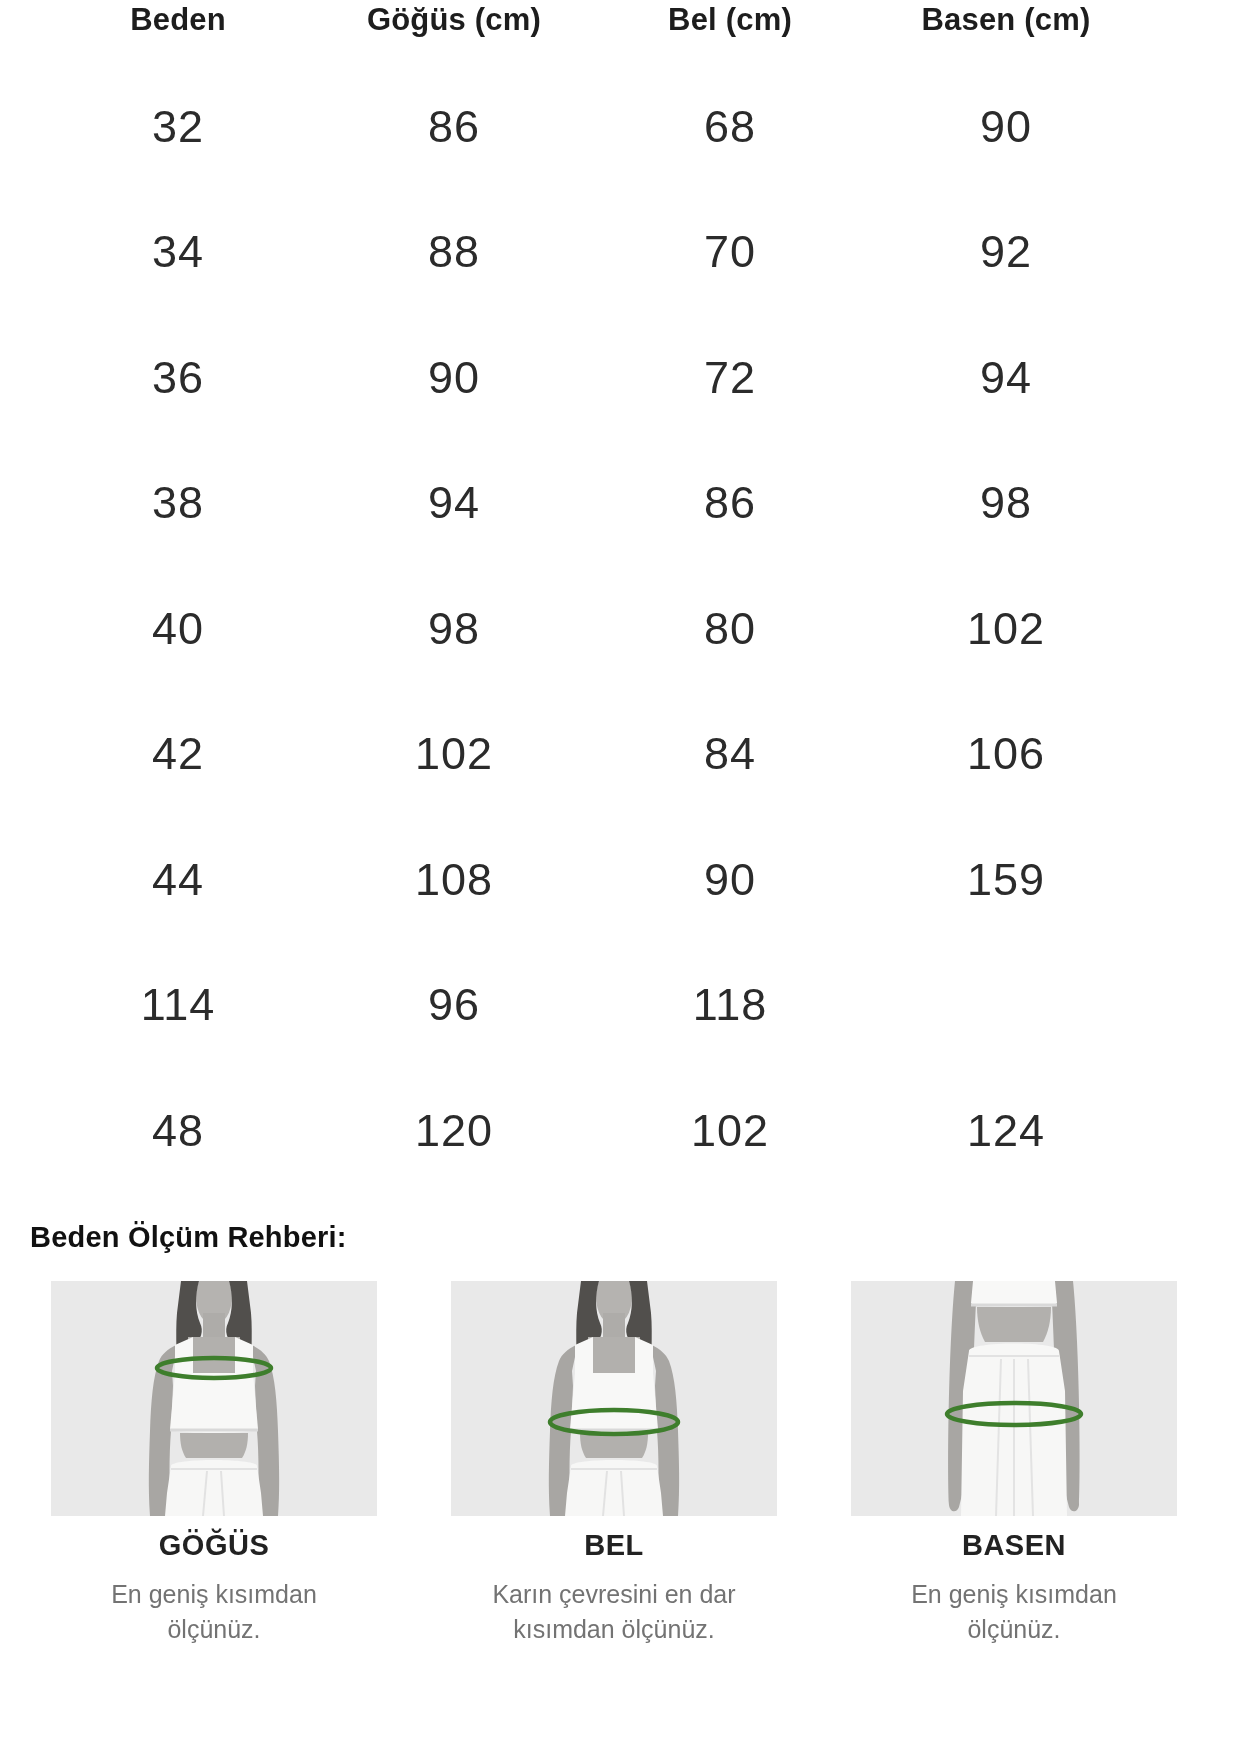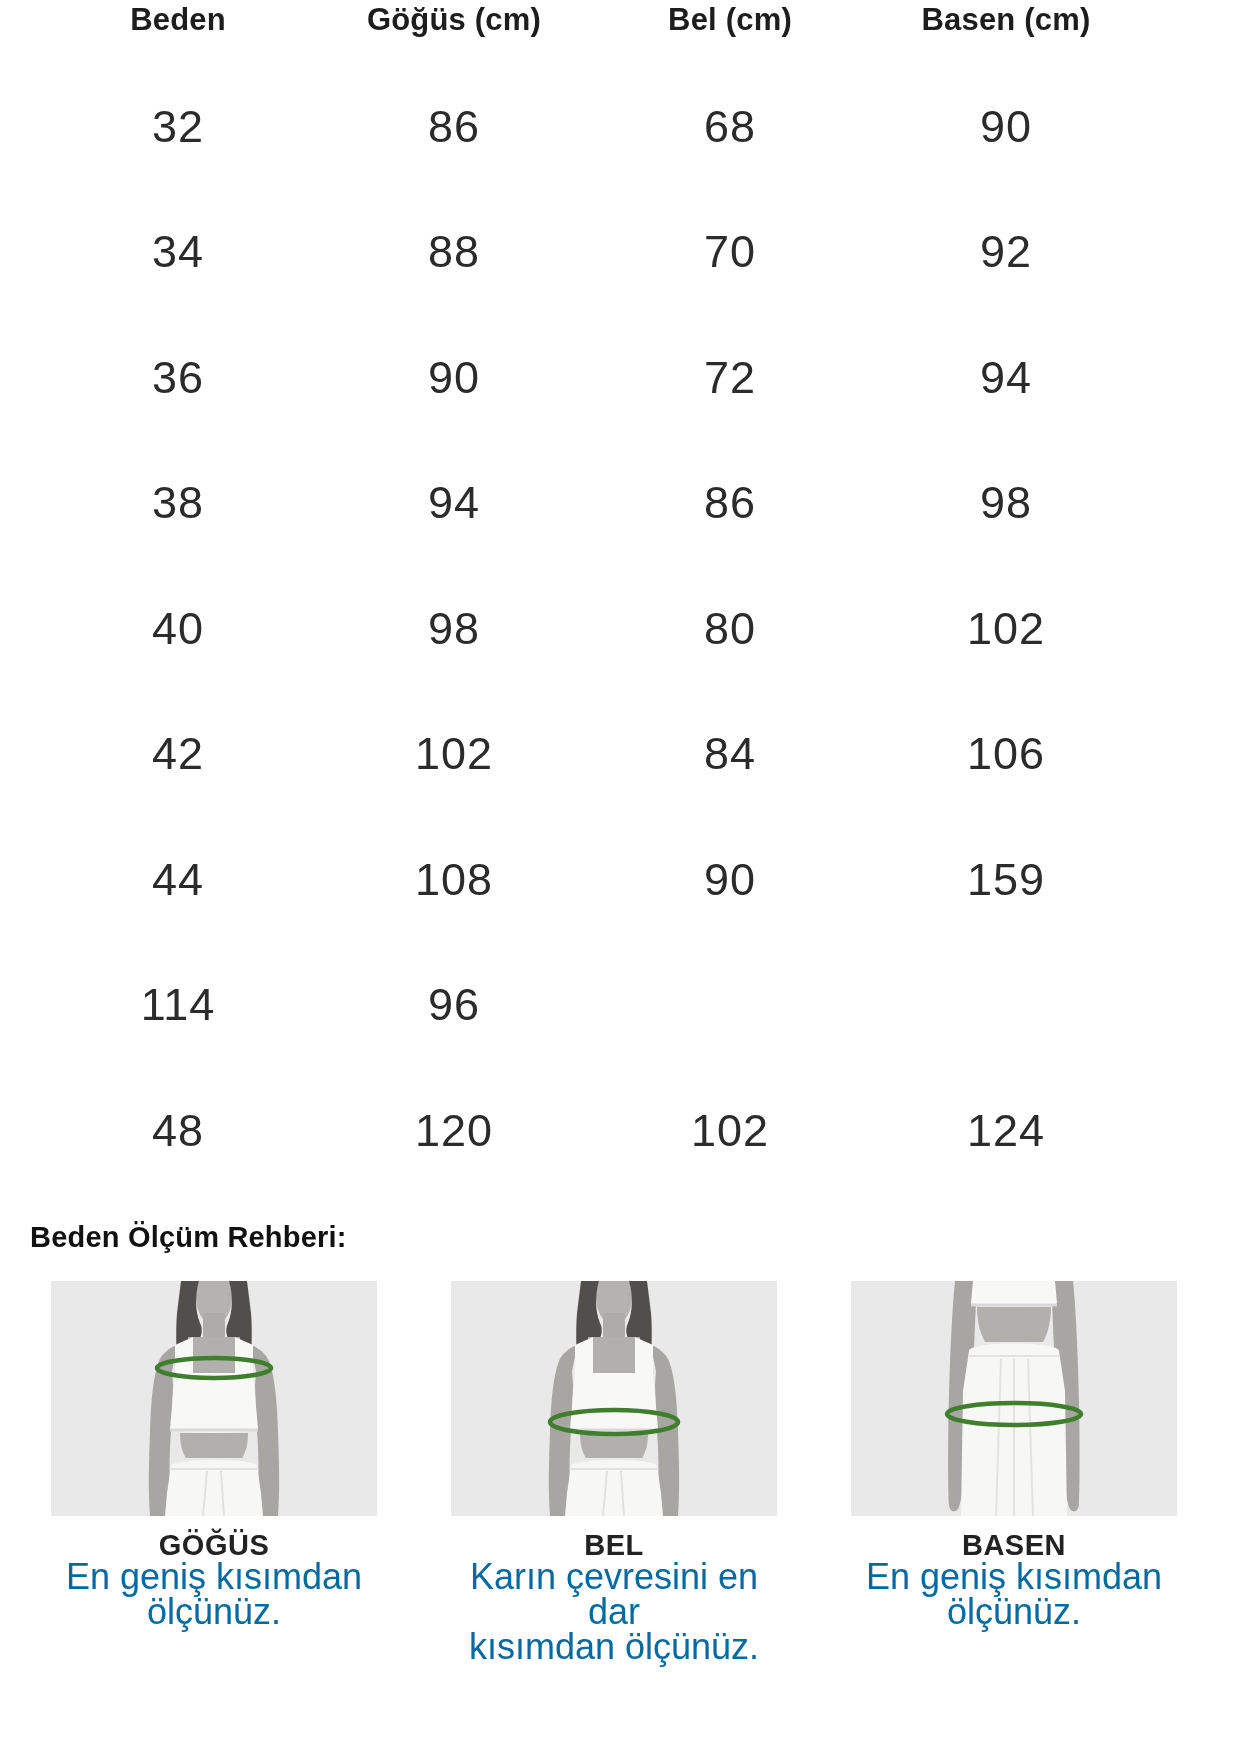--- a/index.html
+++ b/index.html
@@ -28,22 +28,22 @@
   }
   .cards { margin:27px 0 0 51px; display:flex; gap:74px; }
   .card { width:326px; }
   .photo { width:326px; height:235px; overflow:hidden; background:#e9e9e9; }
   .photo svg { display:block; width:326px; height:235px; }
   .card-label {
       margin-top:15px; text-align:center; font-size:29px; line-height:28px;
       font-weight:700; color:#222222; letter-spacing:0.5px;
   }
   .card-desc {
-      text-align:center; font-size:36px; line-height:35px;
-      font-weight:400; color:#0369a1;
+      margin-top:18px; text-align:center; font-size:25px; line-height:35px;
+      font-weight:400; color:#737373;
   }
 </style>
 </head>
 <body>
 
 <div class="size-table">
   <div class="t-row t-head">
     <div class="t-cell">Beden</div>
     <div class="t-cell">Göğüs (cm)</div>
     <div class="t-cell">Bel (cm)</div>
@@ -88,20 +88,21 @@
     </div>
     <div class="t-row">
       <div class="t-cell">44</div>
       <div class="t-cell">108</div>
       <div class="t-cell">90</div>
       <div class="t-cell">159</div>
     </div>
     <div class="t-row">
       <div class="t-cell">114</div>
       <div class="t-cell">96</div>
+      <div class="t-cell">118</div>
     </div>
     <div class="t-row">
       <div class="t-cell">48</div>
       <div class="t-cell">120</div>
       <div class="t-cell">102</div>
       <div class="t-cell">124</div>
     </div>
   </div>
 </div>
 

